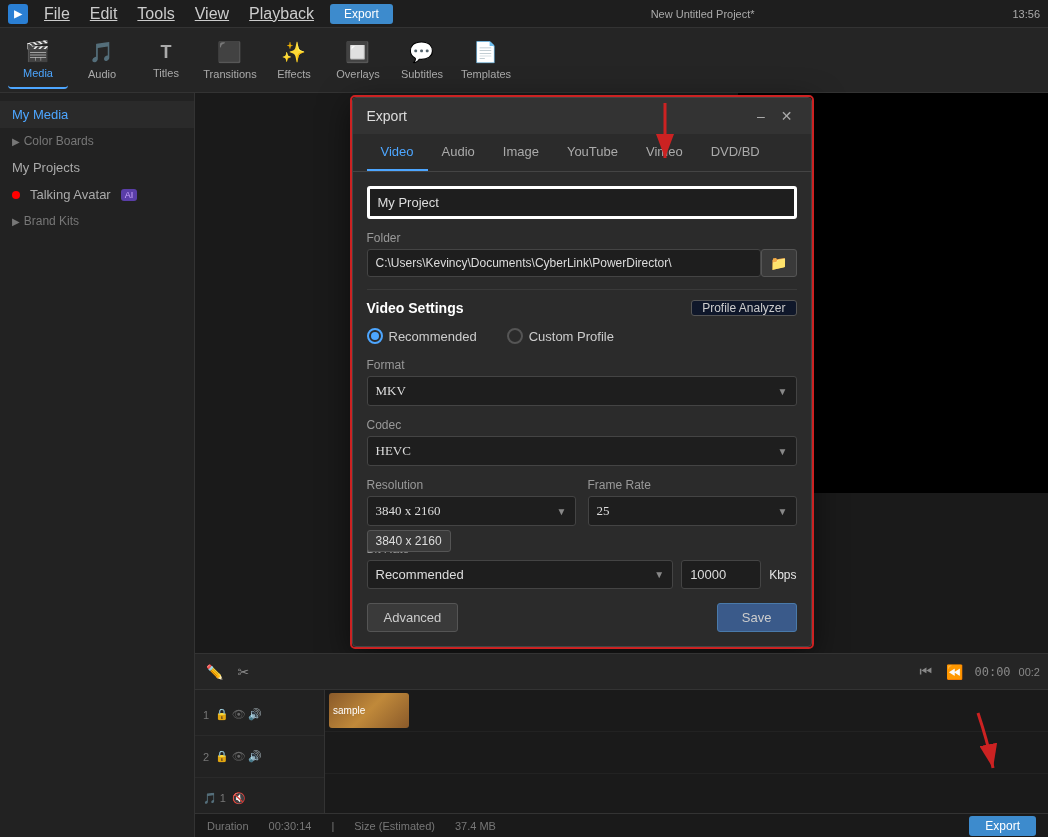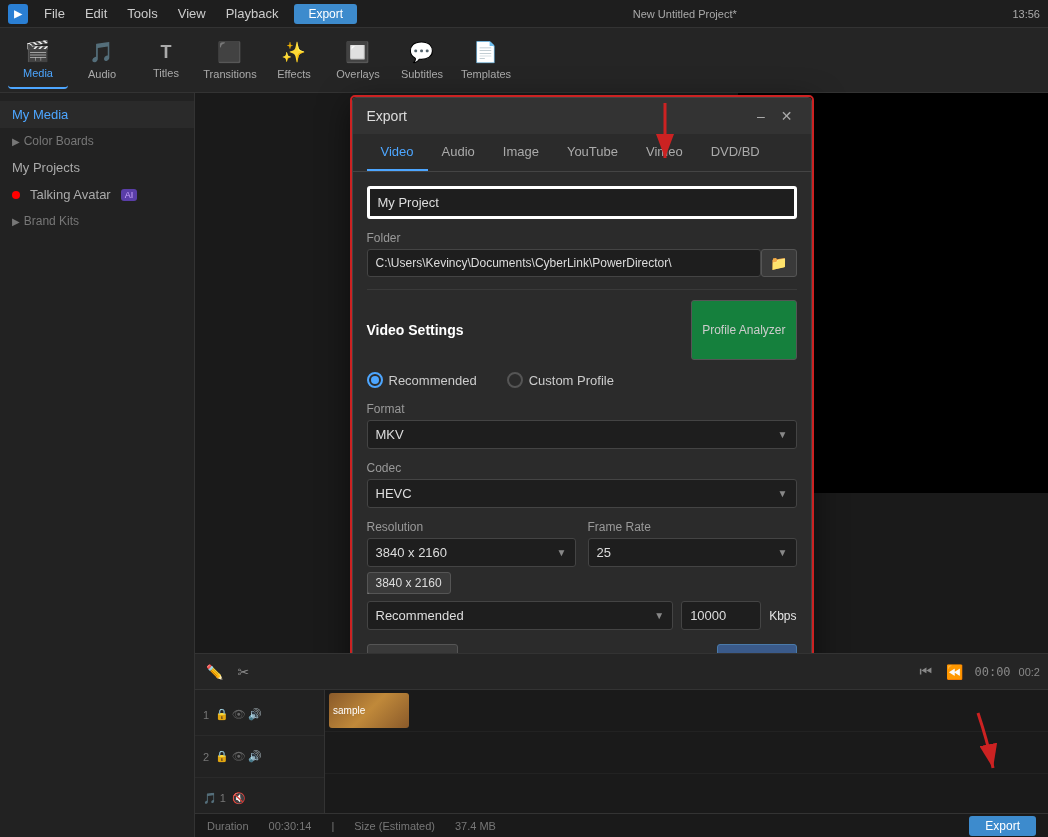--- a/index.html
+++ b/index.html
@@ -25,24 +25,25 @@
     }
     .top-menu-logo {
       width: 20px;
       height: 20px;
       background: #2a7fd4;
       border-radius: 3px;
       display: flex; align-items: center; justify-content: center;
       font-size: 10px; color: white; font-weight: bold;
     }
     .top-menu-item {
-      font-size: 13px;
+      font-size: 16px;
       color: #ccc;
       cursor: pointer;
       padding: 2px 4px;
+      text-decoration: underline;
     }
     .top-menu-export-btn {
       background: #3d8bcd;
       color: white;
       border: none;
       padding: 3px 14px;
       border-radius: 3px;
       font-size: 12px;
       cursor: pointer;
     }
@@ -282,24 +283,24 @@
       align-items: center;
       justify-content: space-between;
       margin-bottom: 12px;
     }
     .section-title {
       font-size: 14px;
       color: #fff;
       font-weight: 600;
     }
     .profile-analyzer-btn {
-      background: #15803d;
+      background: #0f172a;
       border: 1px solid #555;
       color: #ccc;
-      padding: 22px 10px;
+      padding: 0 10px;
       border-radius: 3px;
       font-size: 12px;
       cursor: pointer;
       margin-left: 24px;
     }
 
     
     .radio-row {
       display: flex;
       gap: 30px;
@@ -334,20 +335,21 @@
       background: #1e1e1e;
       border: 1px solid #444;
       color: #ddd;
       padding: 6px 8px;
       border-radius: 3px;
       font-size: 13px;
       display: flex;
       align-items: center;
       justify-content: space-between;
       cursor: pointer;
+      font-family: Liberation Serif, serif;
     }
     .dropdown-arrow { font-size: 10px; color: #888; }
 
     
     .two-col {
       display: flex;
       gap: 12px;
       margin-bottom: 16px;
     }
     .col-half {

